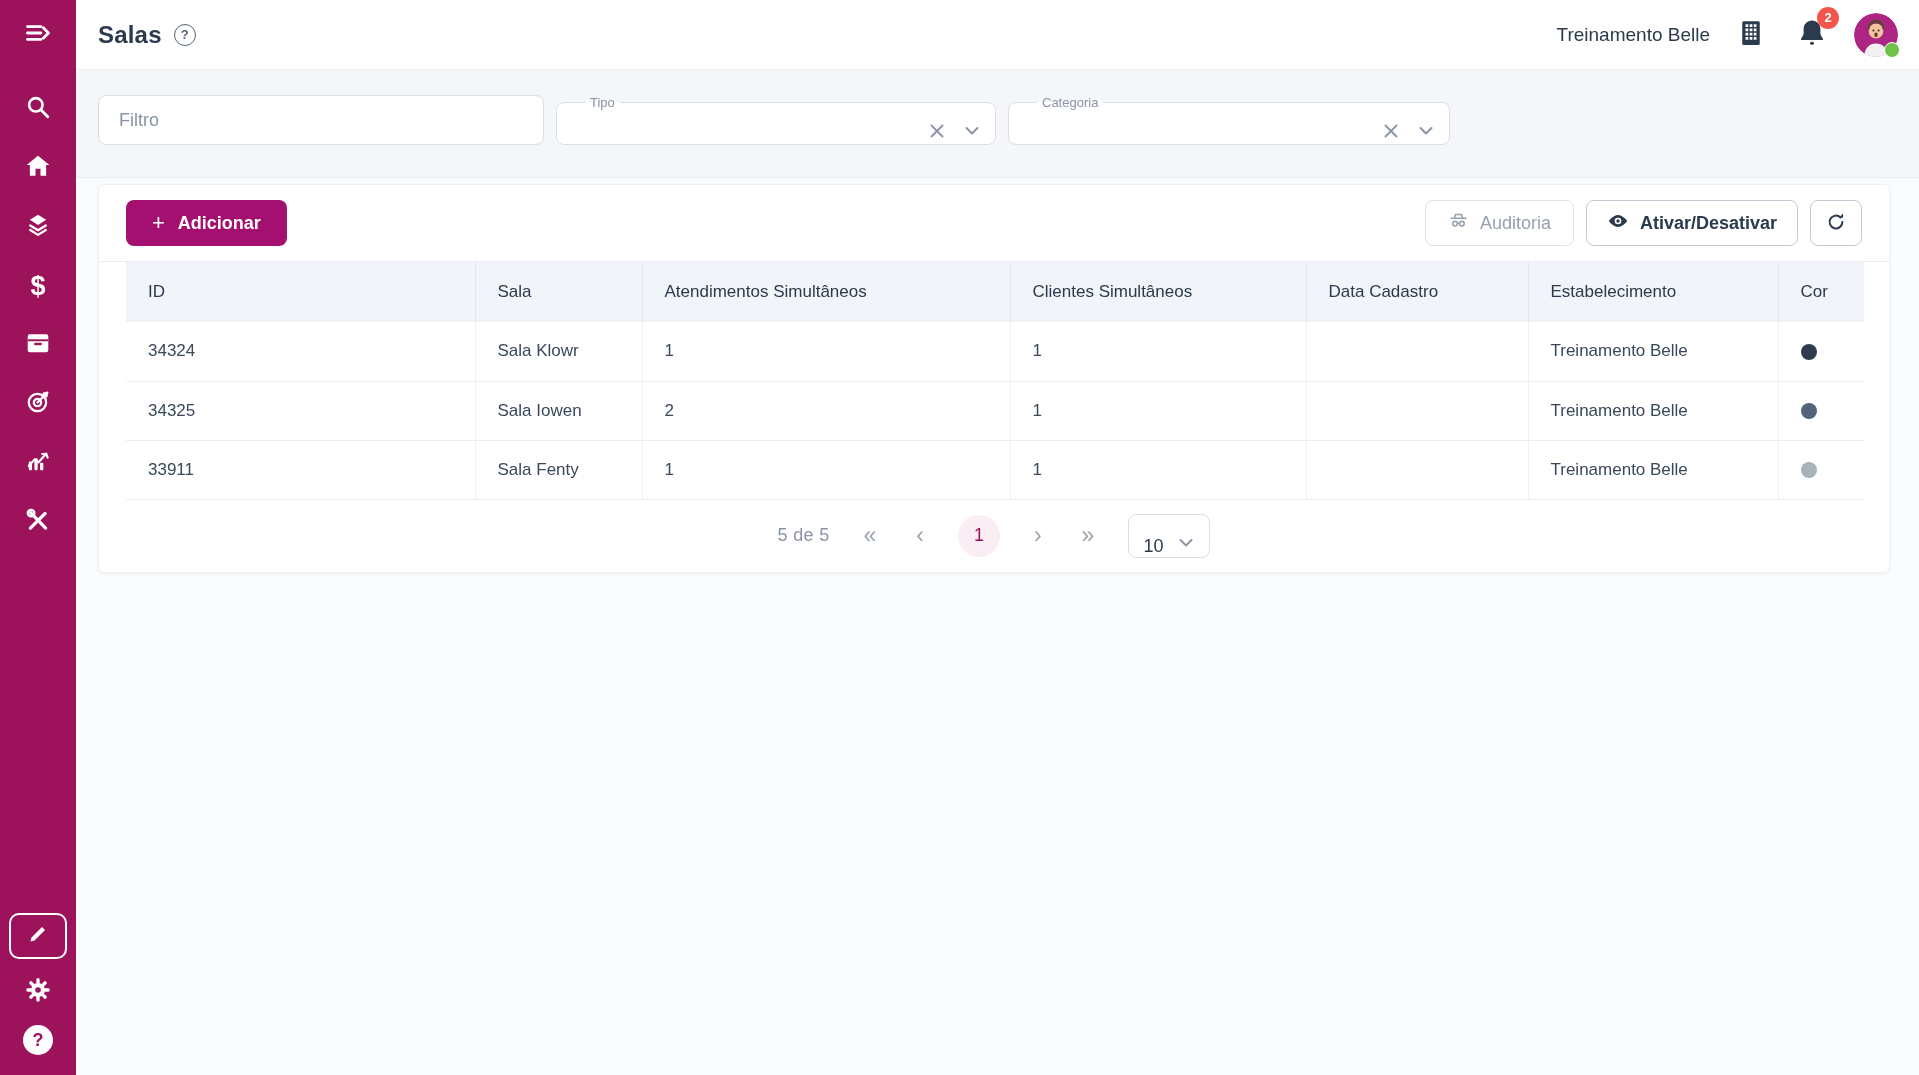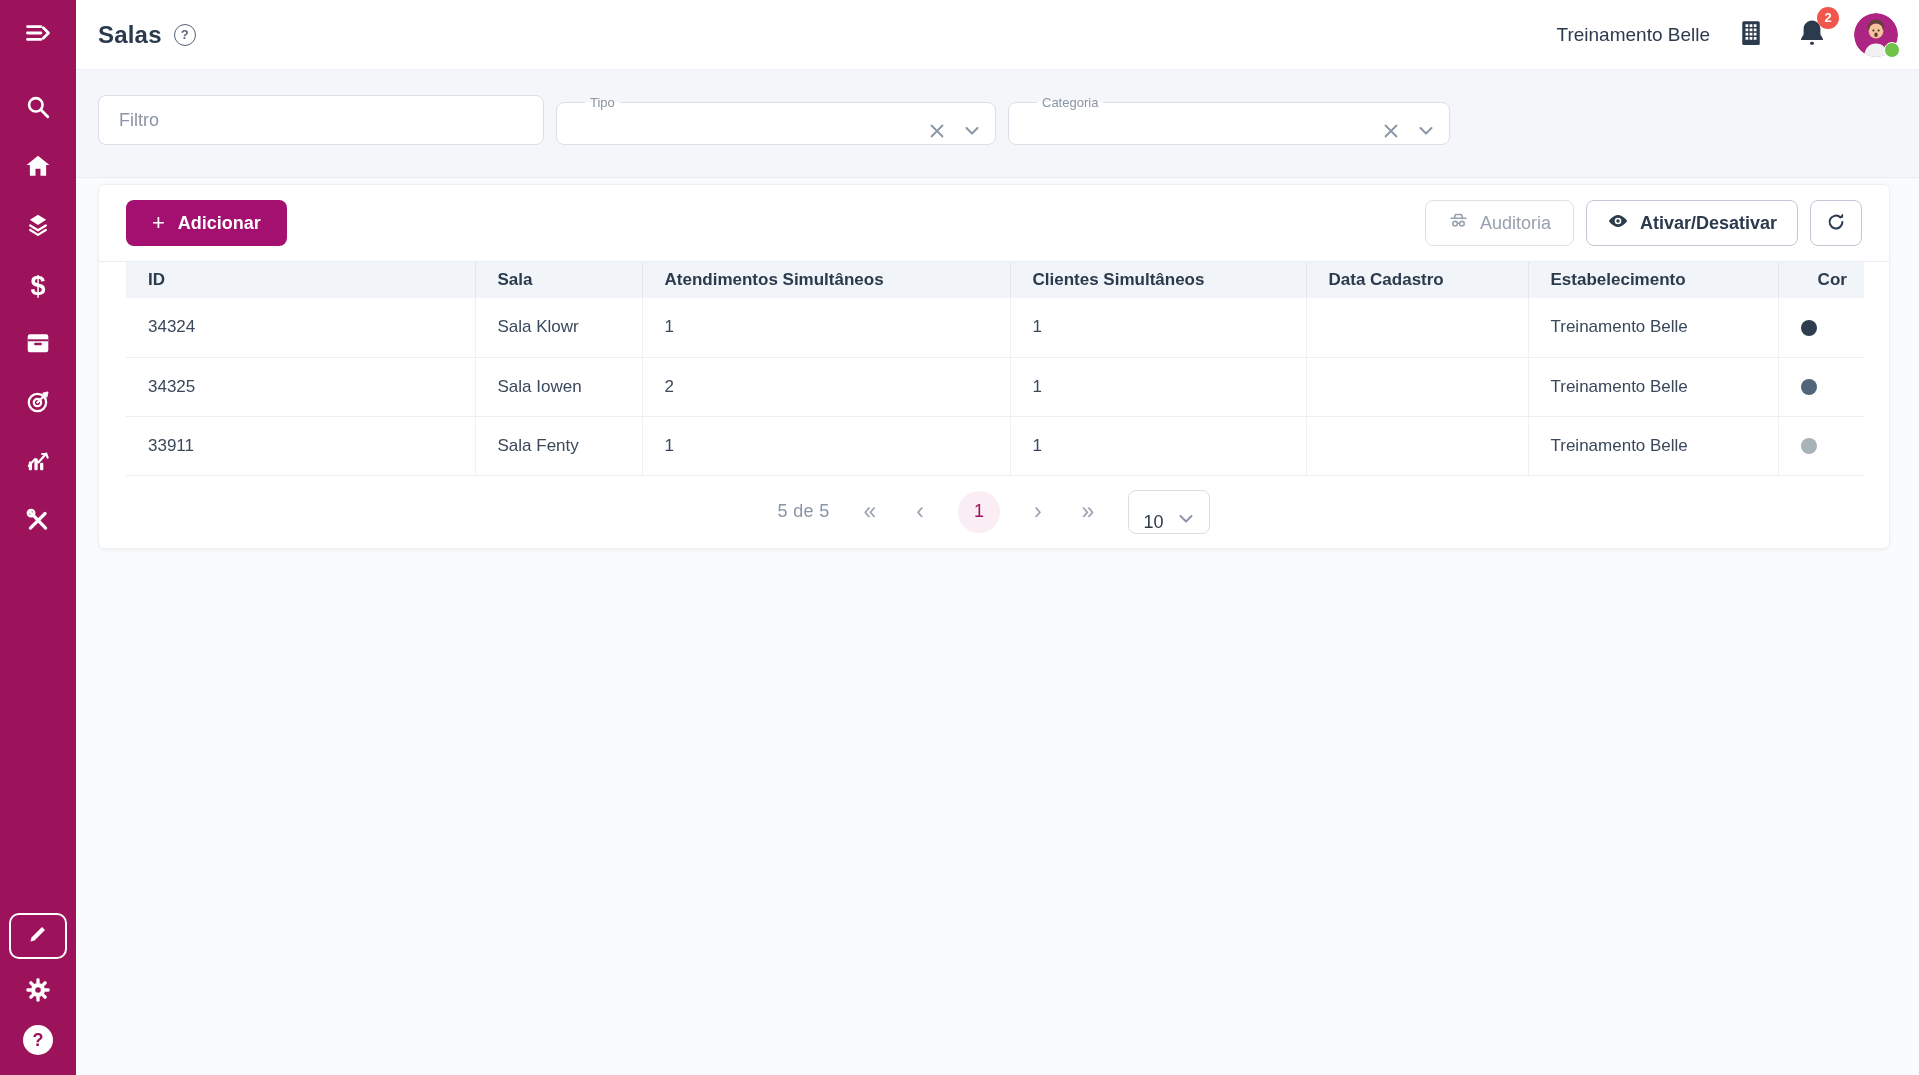--- a/index.html
+++ b/index.html
@@ -65,23 +65,23 @@
   .btn-outline { height:46px; border-radius:8px; background:#fff; font-family:"Liberation Sans",sans-serif;
                  display:flex; align-items:center; gap:11px; cursor:pointer; }
   .btn-audit { border:1px solid #DCE1E8; color:#98A1AF; font-size:18px; font-weight:500; padding:0 22px;text-align:right; }
   .btn-toggle { border:1px solid #C2C9D4; color:#2B3A4D; font-size:18px; font-weight:600; padding:0 20px; }
   .btn-refresh { border:1px solid #C2C9D4; width:52px; justify-content:center; gap:0; }
 
   
   .table-wrap { padding:0 27px; }
   .divider { height:1px; background:#E9EDF2; }
   table { width:100%; border-collapse:collapse; table-layout:fixed; }
-  thead th { height:36px; background:#F1F4F8; text-align:left; font-size:17px; font-weight:700; color:#2B3A4D;
+  thead th { height:60px; background:#F1F4F8; text-align:left; font-size:17px; font-weight:400; color:#2B3A4D;
              padding:0 0 0 22px; border-right:1px solid #E2E7ED; }
-  thead th:last-child { border-right:none;text-align:center; }
+  thead th:last-child { border-right:none; }
   tbody td { height:59px; font-size:17px; color:#39485B; padding:0 0 0 22px;
              border-right:1px solid #EDF0F4; border-bottom:1px solid #EBEFF3; background:#fff; }
   tbody td:last-child { border-right:none; }
   tbody tr { cursor:pointer; }
   .col-id{width:349px}.col-sala{width:167px}.col-atend{width:368px}.col-cli{width:296px}
   .col-data{width:222px}.col-estab{width:250px}.col-cor{width:86px}
   .cor-dot { width:16px; height:16px; border-radius:50%; display:inline-block; vertical-align:middle; }
 
   
   .pagination { height:72px; display:flex; align-items:center; justify-content:center; gap:28px;

